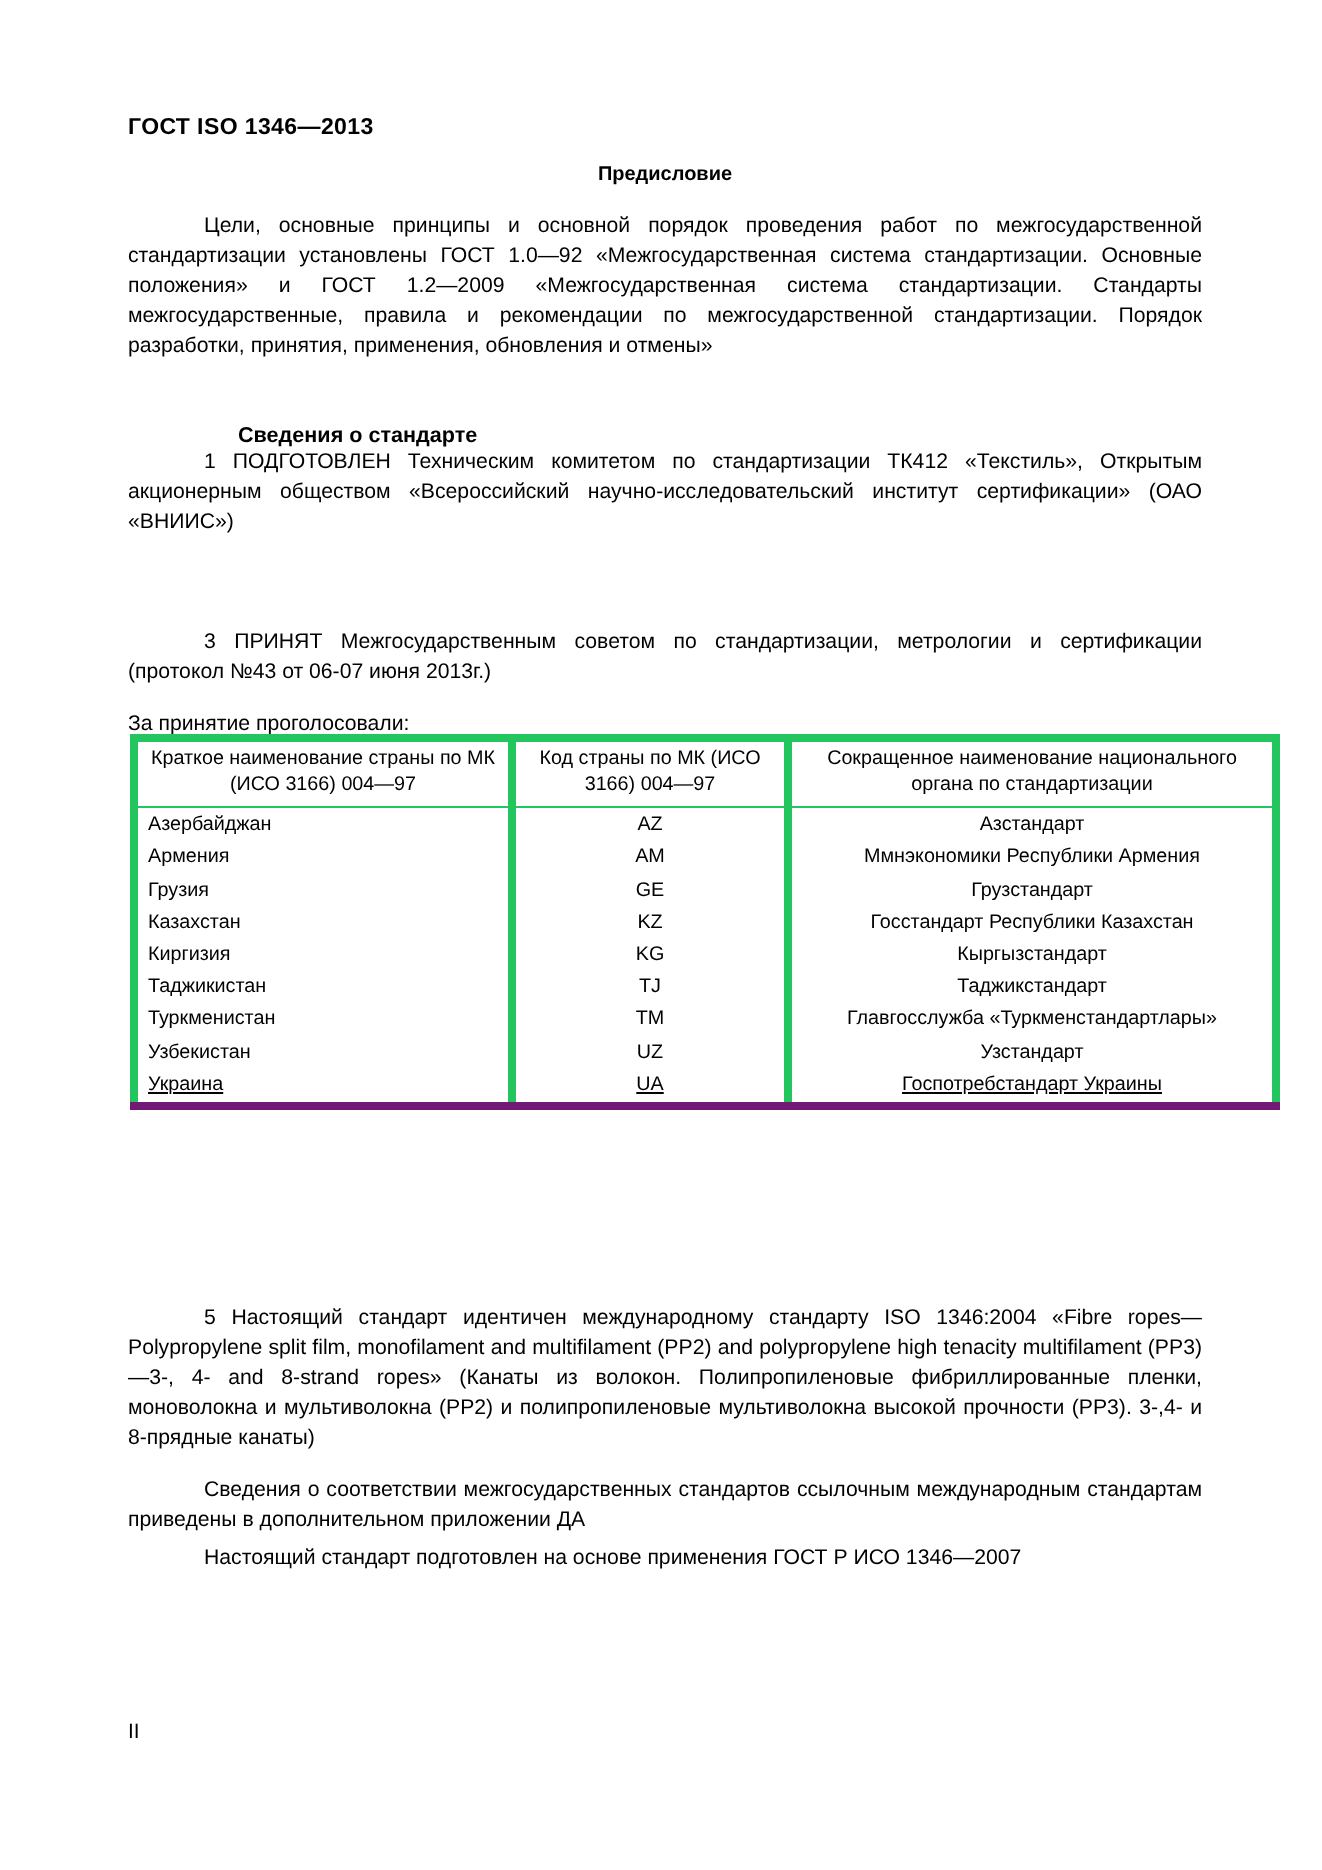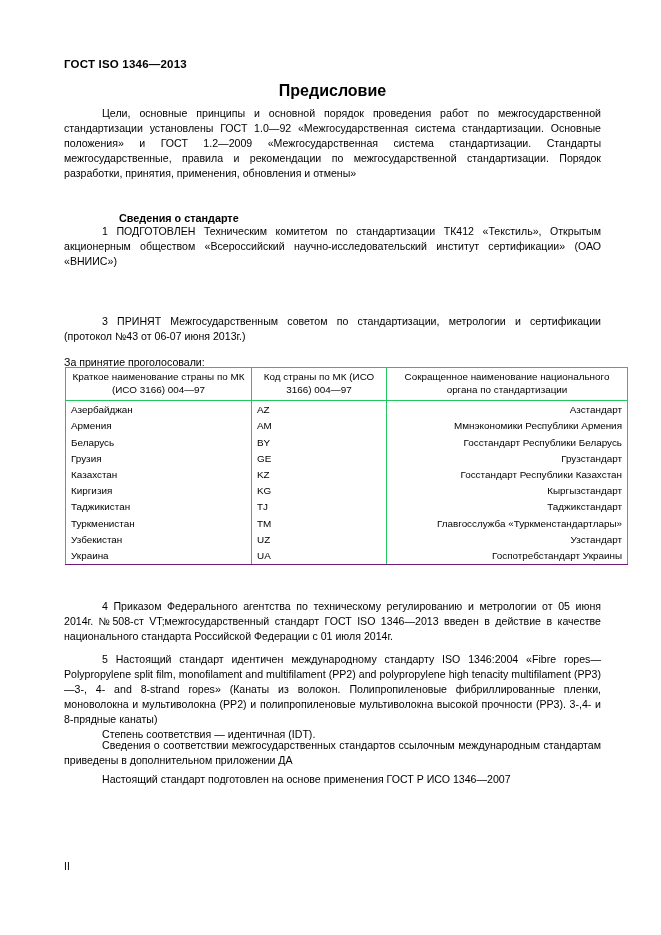--- a/index.html
+++ b/index.html
@@ -33,21 +33,21 @@
     white-space: nowrap;
   }
 
   
   .section-title {
     position: absolute;
     left: 64px;
     top: 82px;
     width: 537px;
     text-align: center;
-    font-size: 16px;
+    font-size: 10px;
     font-weight: bold;
   }
 
   
   .body-block {
     position: absolute;
     left: 64px;
     width: 537px;
     font-size: 10.6px;
     line-height: 15.1px;
@@ -77,45 +77,45 @@
     position: absolute;
     left: 65px;
     top: 367px;
     width: 535px;
     border-collapse: collapse;
     table-layout: fixed;
     font-size: 9.9px;
   }
   .vote-table th,
   .vote-table td {
-    border: 1px solid #22c55e;
+    border: 4px solid #22c55e;
     padding: 0;
     vertical-align: middle;
   }
   .vote-table thead th {
     text-align: center;
     font-weight: normal;
     line-height: 12.6px;
     padding: 3px 4px 4px 4px;
     border-bottom-width: 1px;
   }
   .vote-table tbody td {
     border-top: 0;
     border-bottom: 0;
     height: 16.2px;
     line-height: 16.2px;
     padding: 0 5px;
     white-space: nowrap;
     overflow: hidden;
   }
   .vote-table tbody tr:first-child td { padding-top: 1px; }
-  .vote-table tbody tr:last-child td { border-bottom: 1px solid #701a75; }
+  .vote-table tbody tr:last-child td { border-bottom: 4px solid #701a75; text-decoration: underline; }
   .col-name  { width: 177px; text-align: left; }
-  .col-code  { width: 126px; }
-  .col-body  { width: 232px; text-align: right; }
+  .col-code  { width: 126px; text-align: center; }
+  .col-body  { width: 232px; text-align: center; }
 
   
   .page-number {
     position: absolute;
     left: 64px;
     top: 861px;
     font-size: 10.4px;
   }
 </style>
 </head>
@@ -151,25 +151,20 @@
         <td class="col-name">Азербайджан</td>
         <td class="col-code">AZ</td>
         <td class="col-body">Азстандарт</td>
       </tr>
       <tr>
         <td class="col-name">Армения</td>
         <td class="col-code">AM</td>
         <td class="col-body">Ммнэкономики Республики Армения</td>
       </tr>
       <tr>
-        <td class="col-name">Беларусь</td>
-        <td class="col-code">BY</td>
-        <td class="col-body">Госстандарт Республики Беларусь</td>
-      </tr>
-      <tr>
         <td class="col-name">Грузия</td>
         <td class="col-code">GE</td>
         <td class="col-body">Грузстандарт</td>
       </tr>
       <tr>
         <td class="col-name">Казахстан</td>
         <td class="col-code">KZ</td>
         <td class="col-body">Госстандарт Республики Казахстан</td>
       </tr>
       <tr>
@@ -193,26 +188,24 @@
         <td class="col-body">Узстандарт</td>
       </tr>
       <tr>
         <td class="col-name">Украина</td>
         <td class="col-code">UA</td>
         <td class="col-body">Госпотребстандарт Украины</td>
       </tr>
     </tbody>
   </table>
 
-  <div class="body-block indent" style="top:599px;">4 Приказом Федерального агентства по техническому регулированию и метрологии от 05 июня 2014г. №508-ст VT;межгосударственный стандарт ГОСТ ISO 1346—2013 введен в действие в качестве национального стандарта  Российской Федерации с 01 июля 2014г.</div>
 
   <div class="body-block indent" style="top:652px;">5 Настоящий стандарт идентичен международному стандарту ISO 1346:2004 «Fibre ropes— Polypropylene split film, monofilament and multifilament (PP2) and polypropylene high tenacity multifilament (PP3)—3-, 4- and 8-strand ropes» (Канаты из волокон. Полипропиленовые фибриллированные пленки, моноволокна и мультиволокна (PP2) и полипропиленовые мультиволокна высокой прочности (PP3). 3-,4- и 8-прядные канаты)</div>
 
 
-  <div class="plain" style="top:727px; text-indent:38px;">Степень соответствия — идентичная (IDT).</div>
 
   <div class="body-block indent" style="top:738px;">Сведения о соответствии межгосударственных стандартов ссылочным международным стандартам приведены в дополнительном приложении ДА</div>
 
   <div class="plain" style="top:772px; text-indent:38px;">Настоящий стандарт подготовлен на основе применения ГОСТ Р ИСО 1346—2007</div>
 
 
   <div class="page-number">II</div>
 
 </div>
 

